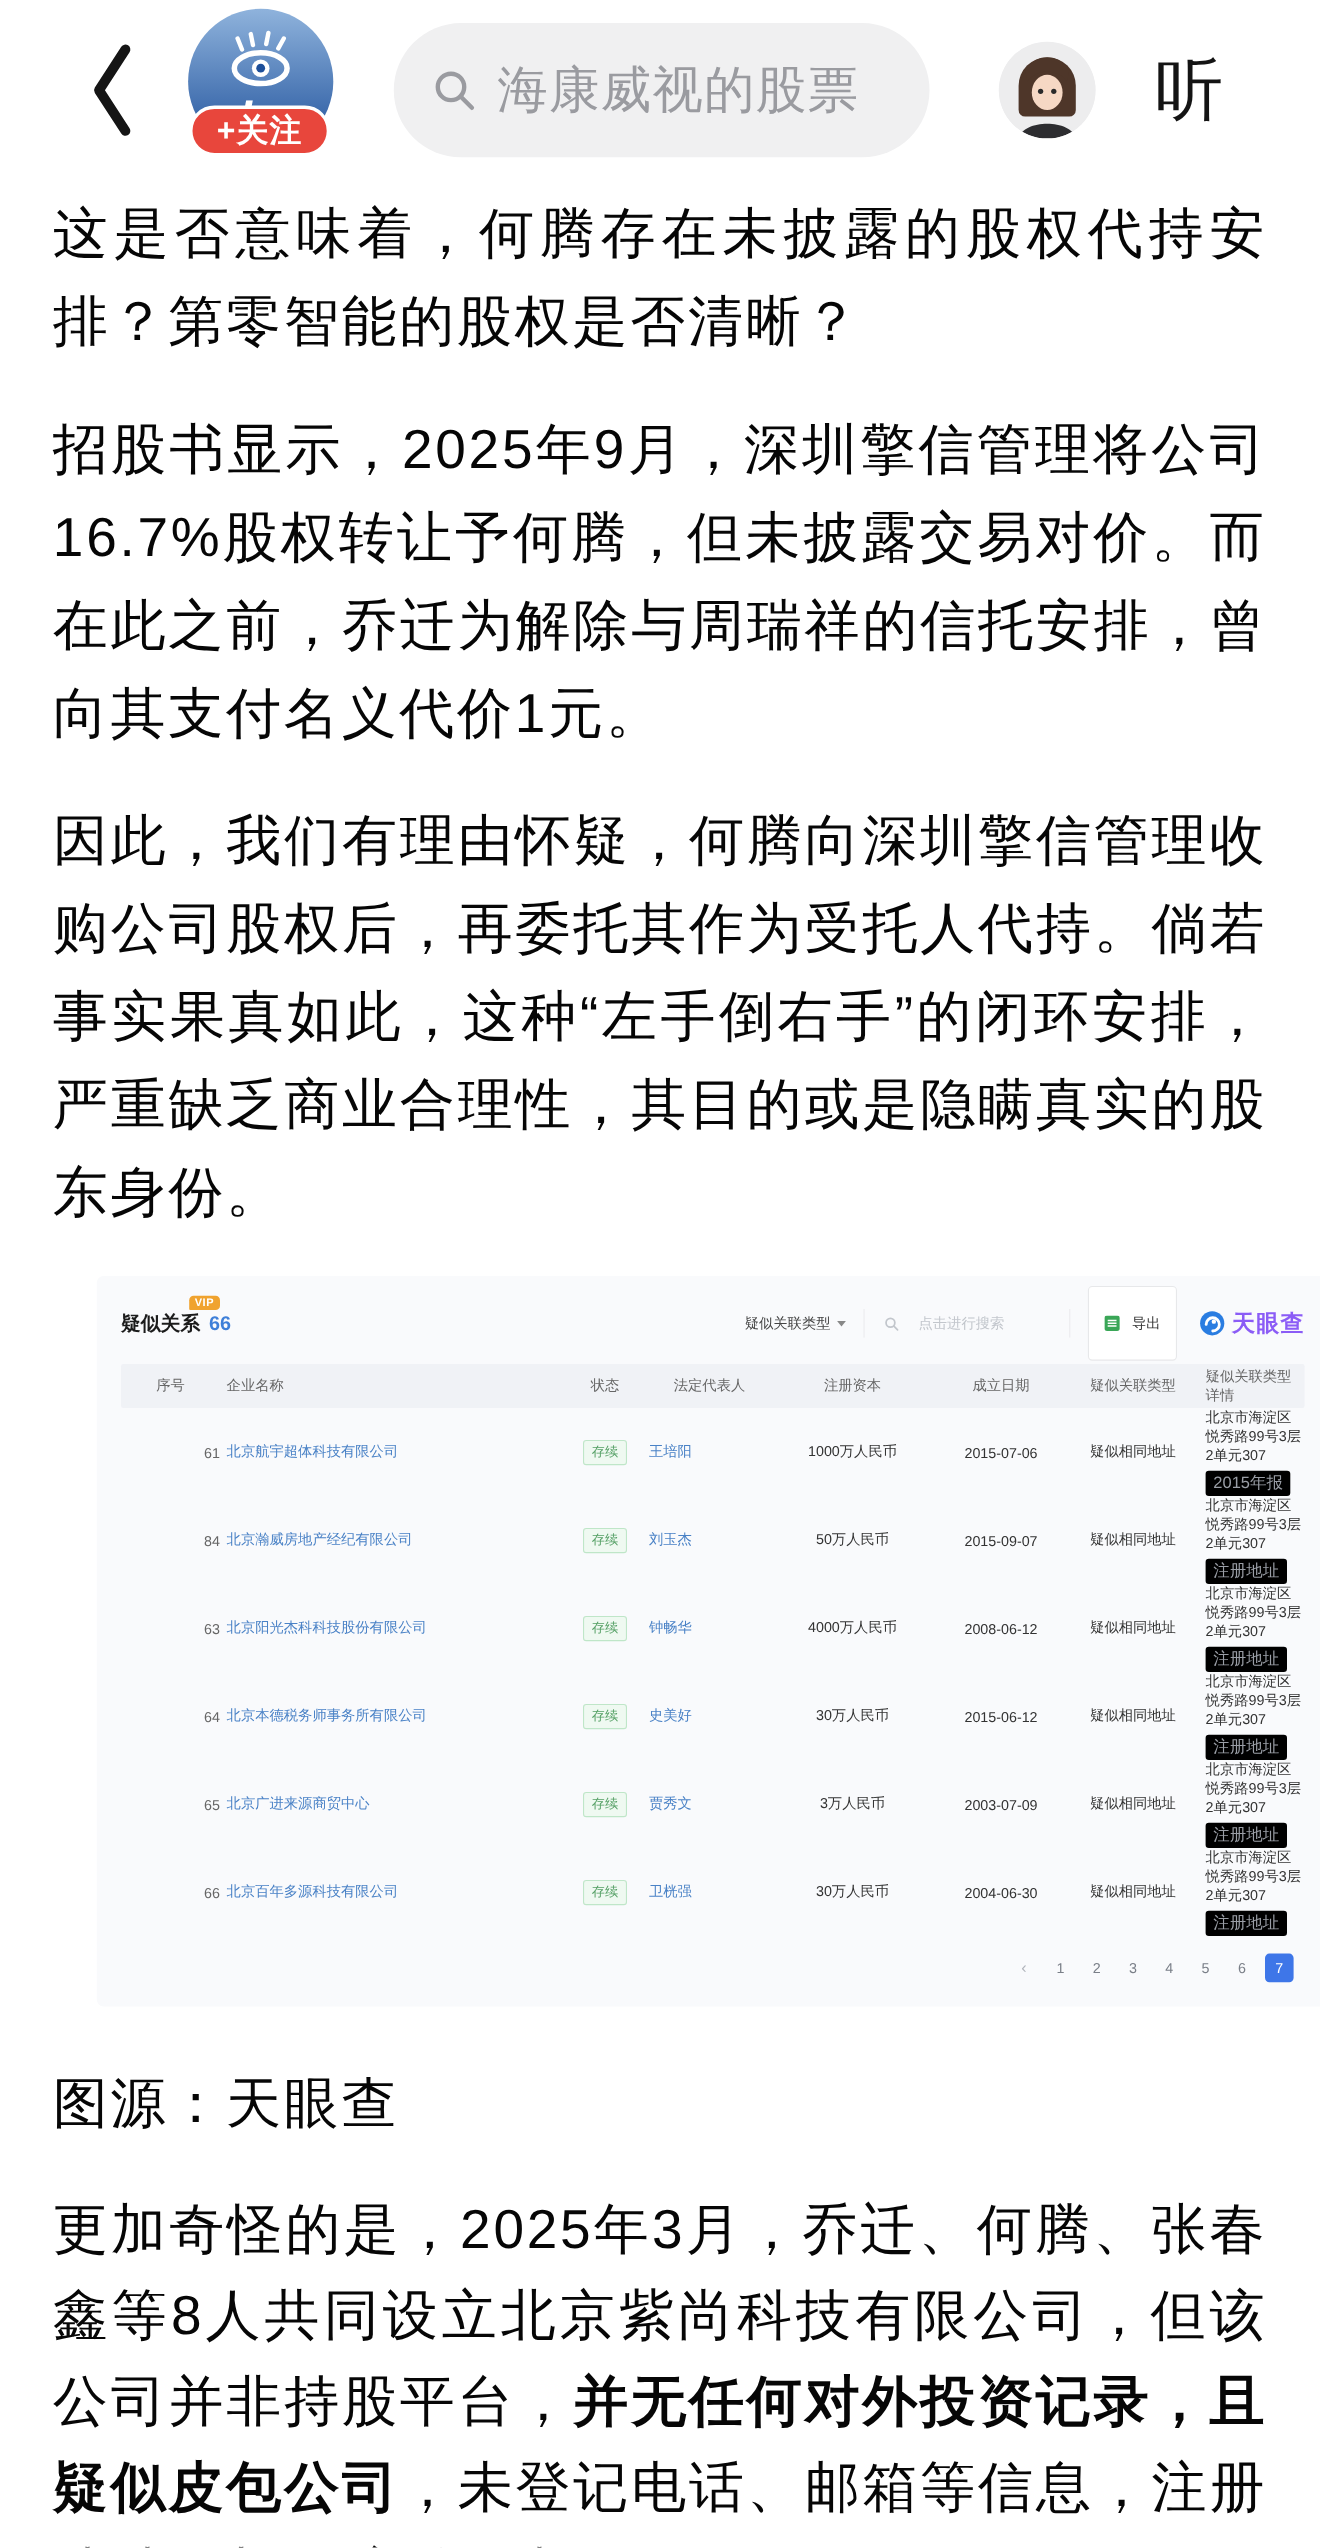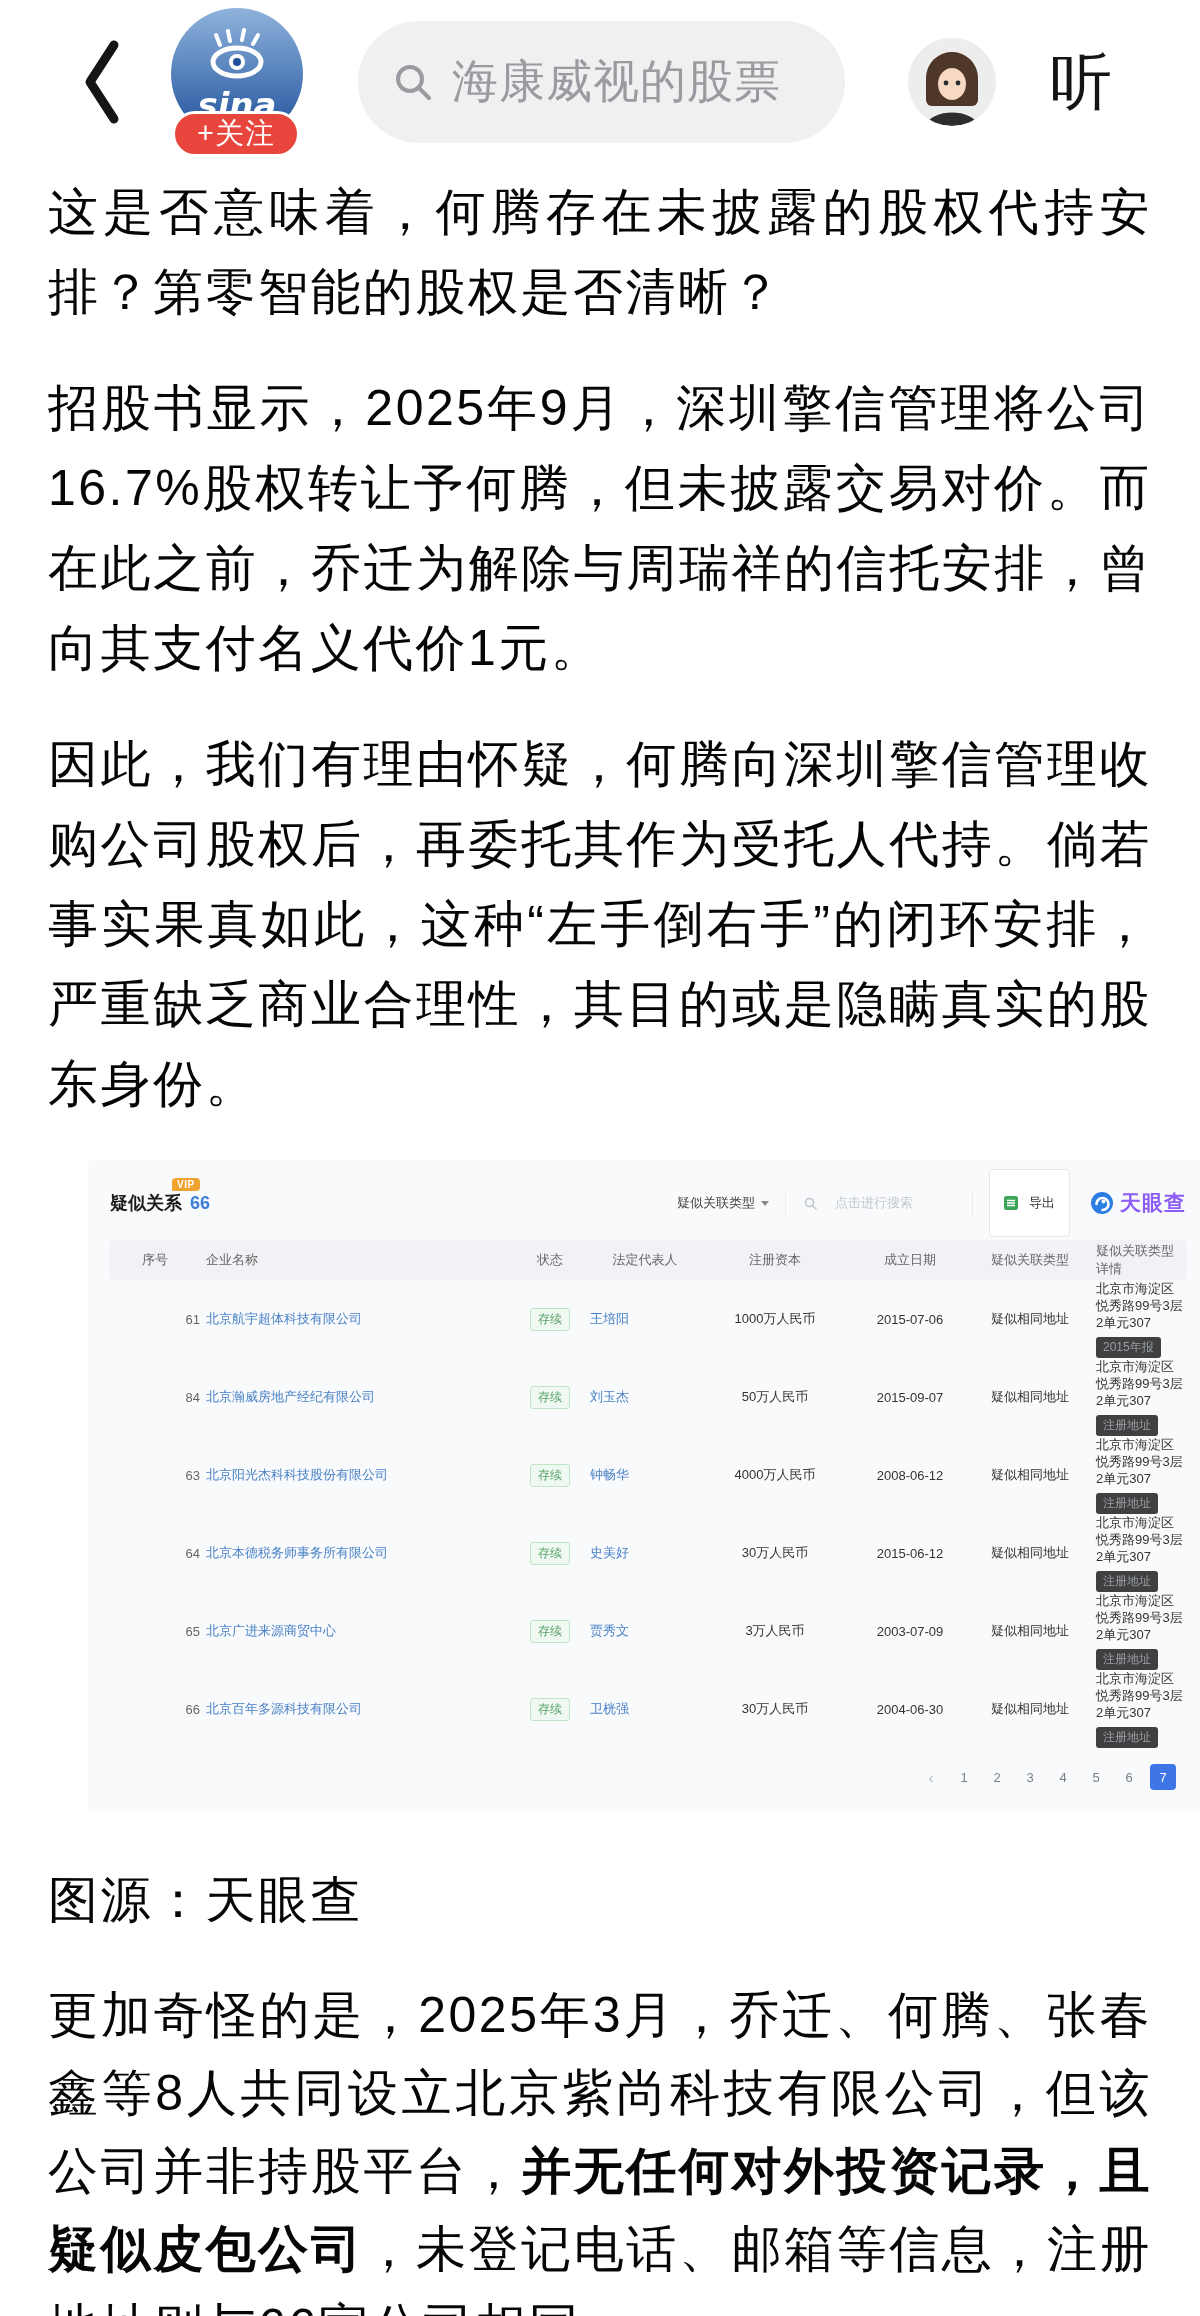--- a/index.html
+++ b/index.html
@@ -7,22 +7,22 @@
     width:1200px;height:2316px;overflow:hidden;background:#ffffff;
     font-family:"Liberation Sans","DejaVu Sans",sans-serif;
     position:relative;
   }
   
   .topbar{height:164px;display:flex;align-items:center;padding:0 80px;box-sizing:border-box;background:#fff;}
   .back{width:44px;height:90px;display:flex;align-items:center;justify-content:center;flex:0 0 auto;}
   .logo-wrap{position:relative;width:134px;height:150px;margin-left:46px;flex:0 0 auto;}
   .logo-wrap svg{display:block;}
   .follow{
-    position:absolute;left:2px;bottom:0;width:128px;height:46px;border-radius:24px;
-    background:#e8463c;color:#fff;font-size:29px;font-weight:400;display:flex;align-items:center;justify-content:center;
+    position:absolute;left:2px;bottom:15px;width:128px;height:46px;border-radius:24px;
+    background:#e8463c;color:#fff;font-size:29px;font-weight:700;display:flex;align-items:center;justify-content:center;
     border:3px solid #fff;box-sizing:border-box;letter-spacing:1px;
   }
   .searchbar{
     margin-left:54px;width:487px;height:122px;border-radius:61px;background:#f0f0f1;
     display:flex;align-items:center;padding:0 34px;box-sizing:border-box;flex:0 0 auto;
   }
   .searchbar .ph{color:#9a9ba0;font-size:46px;margin-left:18px;white-space:nowrap;letter-spacing:1px;}
   .spacer{flex:1;}
   .avatar{width:88px;height:88px;border-radius:50%;overflow:hidden;flex:0 0 auto;background:#ededee;}
   .listen{margin-left:54px;margin-right:8px;font-size:62px;color:#141414;font-weight:500;flex:0 0 auto;}
@@ -74,21 +74,21 @@
   .c-status{text-align:center;}
   .badge{
     display:inline-block;font-style:normal;color:#55a065;background:#eff9f1;border:1px solid #bfe6c8;
     border-radius:3px;font-size:12px;padding:2px 7px;
   }
   .c-rep{color:#4a82c6;text-decoration:none;text-align:left;}
   .c-cap,.c-date,.c-type{text-align:center;}
   .c-detail{padding-left:6px;}
   .c-detail .addr{max-width:218px;line-height:17px;color:#333;}
   .tag{
-    display:inline-block;margin-top:6px;background:#404040;color:#9a9ea6;font-size:12px;
+    display:inline-block;margin-top:6px;background:#000000;color:#9a9ea6;font-size:15px;
     padding:2px 7px;border-radius:3px;
   }
   .pagination{display:flex;justify-content:flex-end;align-items:center;gap:9px;margin:16px 10px 10px 0;font-size:13px;color:#7a7f88;}
   .pagination .pg{min-width:24px;height:26px;display:flex;align-items:center;justify-content:center;border-radius:4px;}
   .pagination .prev{color:#b0b4bb;font-size:15px;}
   .pagination .active{background:#3e76e8;color:#fff;width:26px;}
 </style>
 </head>
 <body>
 

